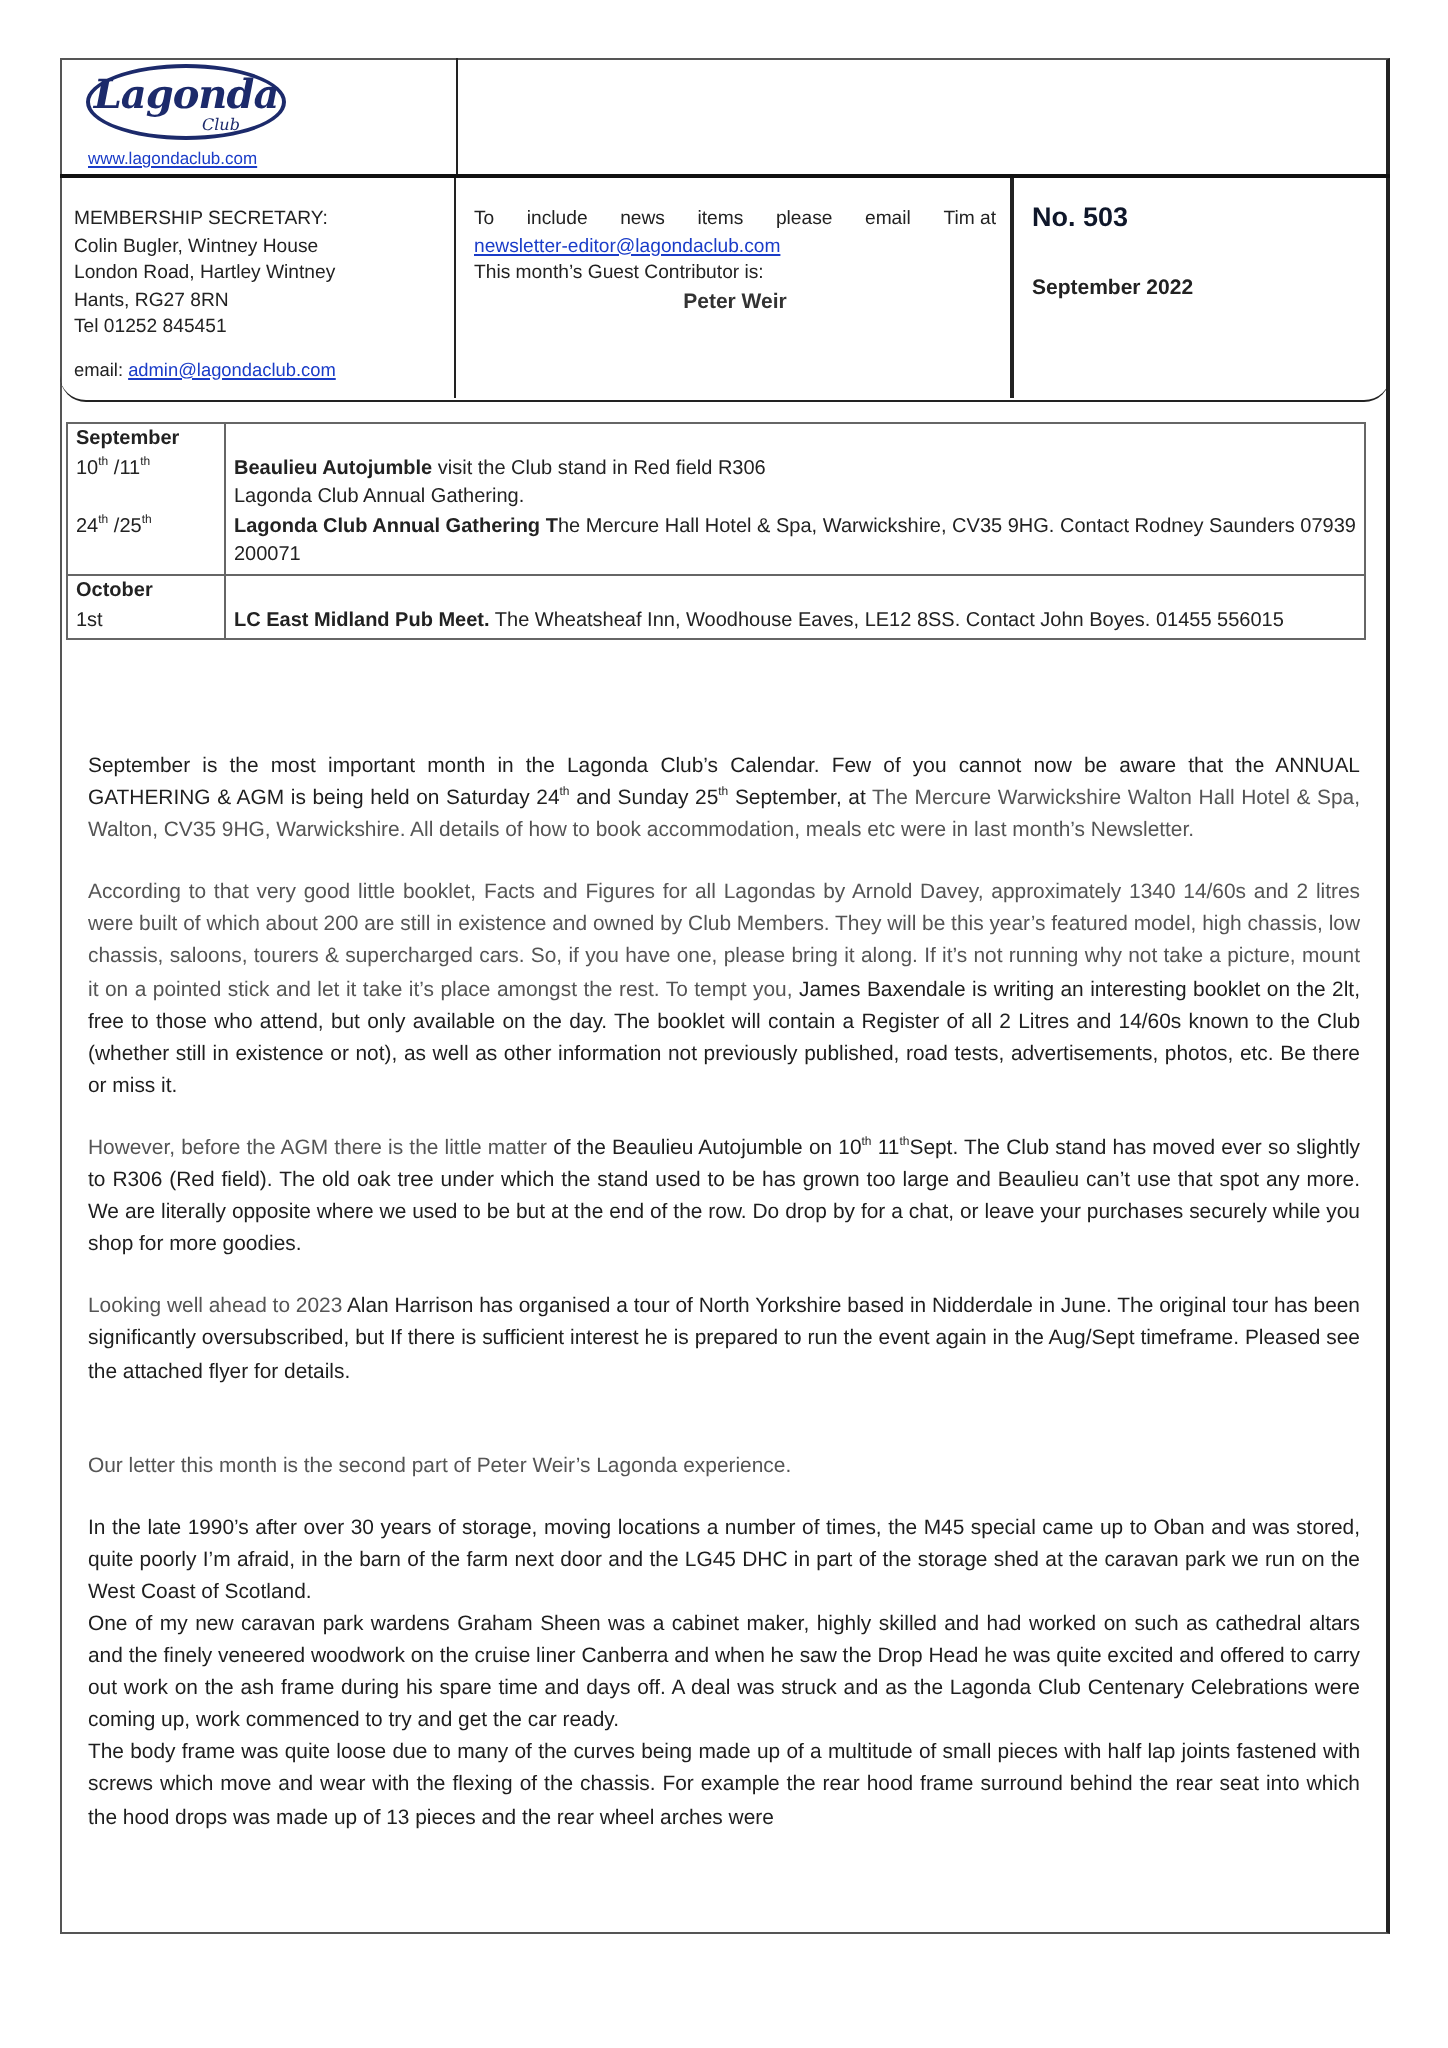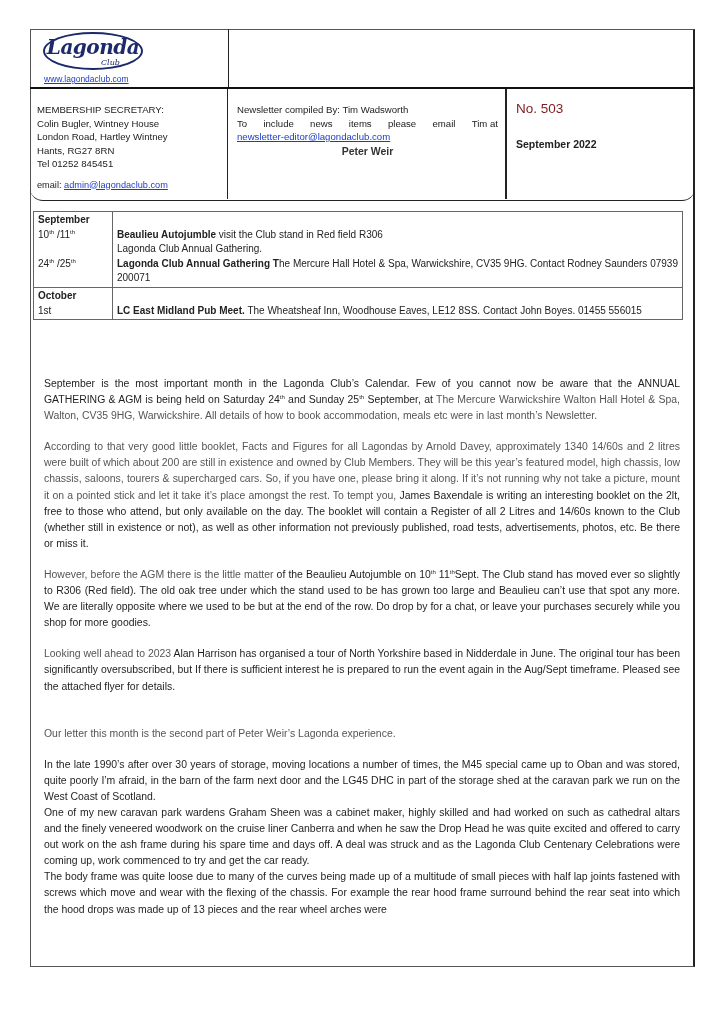--- a/index.html
+++ b/index.html
@@ -14,21 +14,21 @@
   .title-cell { position: absolute; left: 200px; top: 0; width: 463px; height: 58px; }
   .title { position: absolute; left: 7px; top: 3px; font-family: "Liberation Sans", sans-serif; font-weight: bold; font-size: 29px; letter-spacing: 0.5px; color: #000; }
   .info-row { position: absolute; left: 30px; top: 89px; width: 665px; height: 112px; border-bottom: 1px solid #222; box-sizing: border-box; border-radius: 13px; }
   .membership-cell { position: absolute; left: 0; top: 0; width: 198px; height: 110px; border-right: 1px solid #222; font-size: 9.6px; line-height: 13.5px; padding: 14px 0 0 7px; box-sizing: border-box; color: #222; }
   .membership-cell .email-line { margin-top: 8px; font-size: 9.2px; }
   .link { color: #1a3cc8; text-decoration: underline; text-align: center; }
   .compiler-cell { position: absolute; left: 200px; top: 0; width: 277px; height: 110px; border-right: 2px solid #222; font-size: 9.6px; line-height: 13.5px; padding: 14px 7px 0 7px; box-sizing: border-box; color: #222; }
   .compiler-cell .justify-line { display: flex; justify-content: space-between; }
   .guest-name { text-align: center; font-weight: bold; font-size: 10.5px; color: #333; margin-top: 1px; }
   .issue-cell { position: absolute; left: 479px; top: 0; width: 184px; height: 110px; padding: 12px 0 0 7px; box-sizing: border-box; }
-  .issue-no { font-weight: normal; font-size: 13.5px; color: #7f1d1d; }
+  .issue-no { font-weight: bold; font-size: 13.5px; color: #0f172a; }
   .issue-date { font-weight: bold; font-size: 10.5px; color: #222; margin-top: 22px; }
   .events-table { position: absolute; left: 33px; top: 211px; width: 650px; border-collapse: collapse; font-size: 10px; color: #222; }
   .events-table td { border: 1px solid #666; vertical-align: top; padding: 1px 4px; line-height: 14.6px; }
   .events-table .head-cell { font-weight: bold; padding: 2px 4px; }
   .events-table .date-col { width: 70px; }
   .events-table .month { font-weight: bold; }
   sup { font-size: 6px; vertical-align: super; line-height: 0; }
   .body-text { position: absolute; left: 44px; width: 636px; font-size: 10.45px; line-height: 16.1px; color: #1e1e1e; text-align: justify; }
   .body-text p { margin: 0; }
   .grey { color: #555; }
@@ -54,31 +54,31 @@
     <div>MEMBERSHIP  SECRETARY:</div>
     <div>Colin Bugler, Wintney House</div>
     <div>London Road, Hartley Wintney</div>
     <div>Hants, RG27 8RN</div>
     <div>Tel 01252 845451</div>
     <div class="email-line">
       <span>email: </span><a class="link">admin@lagondaclub.com</a>
     </div>
   </div>
   <div class="compiler-cell">
-    <div>Newsletter compiled By:  Tim Wadsworth</div>
     <div class="justify-line">
       <span>To</span>
       <span>include</span>
       <span>news</span>
       <span>items</span>
       <span>please</span>
       <span>email</span>
       <span>Tim at</span>
     </div>
     <div><a class="link">newsletter-editor@lagondaclub.com</a></div>
+    <div>This month’s Guest Contributor is:</div>
     <div class="guest-name">Peter Weir</div>
   </div>
   <div class="issue-cell">
     <div class="issue-no">No. 503</div>
     <div class="issue-date">September 2022</div>
   </div>
 </div>
 
 <table class="events-table">
   <tbody>

